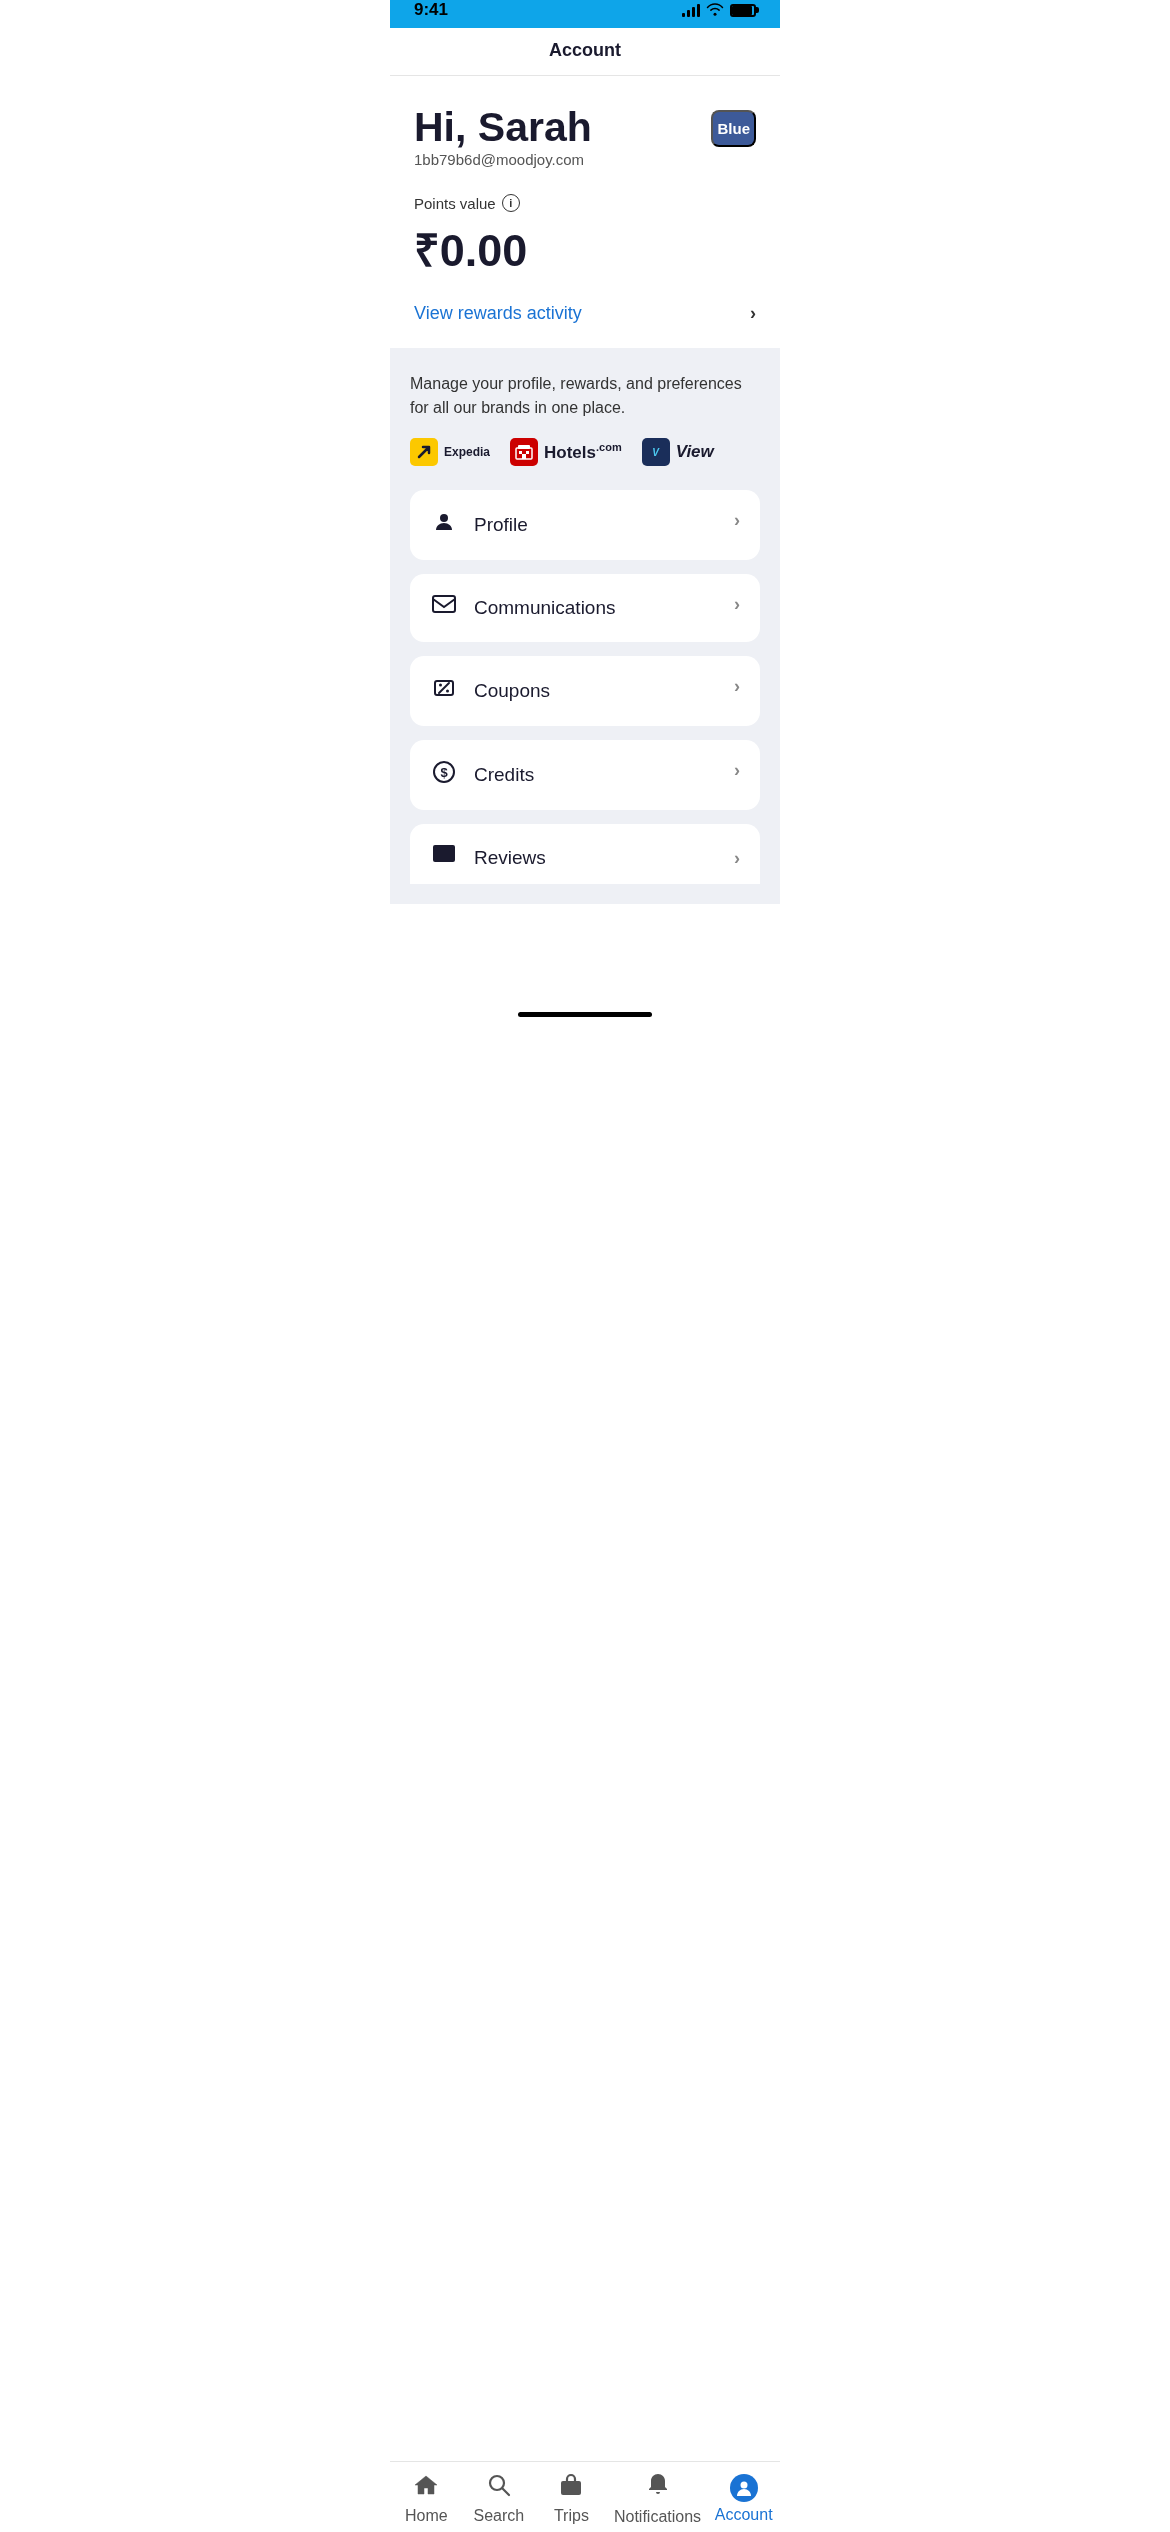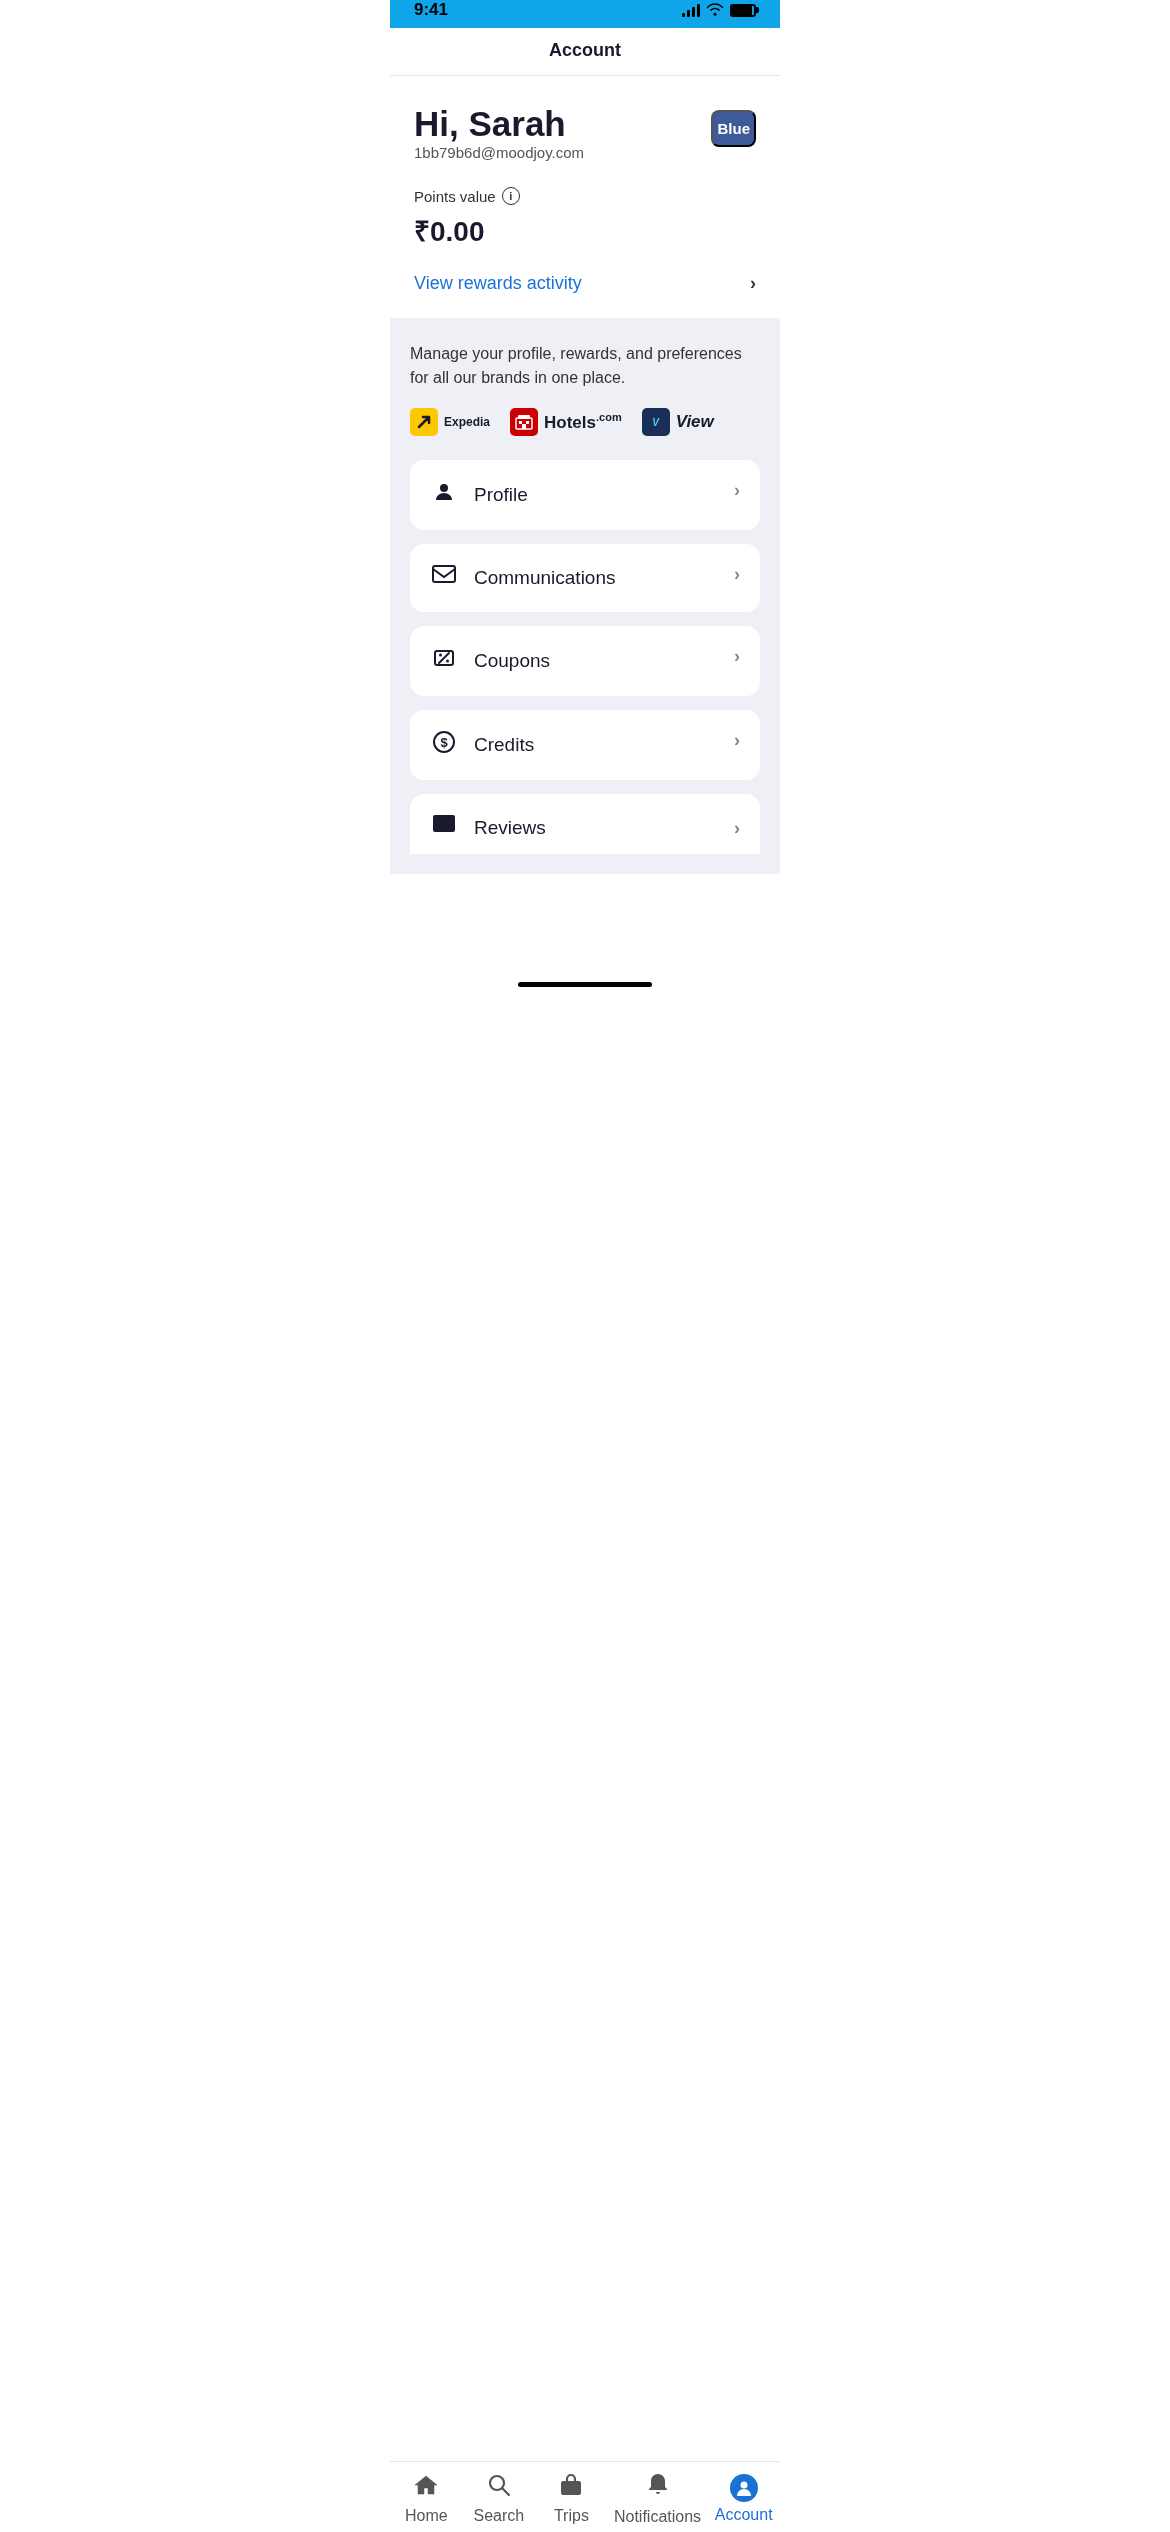--- a/index.html
+++ b/index.html
@@ -104,21 +104,21 @@
     }
 
     .account-top {
       display: flex;
       justify-content: space-between;
       align-items: flex-start;
       margin-bottom: 4px;
     }
 
     .greeting {
-      font-size: 35px;
+      font-size: 41px;
       font-weight: 700;
       color: #1a1a2e;
     }
 
     .tier-badge {
       background: #3d5a99;
       color: #fff;
       padding: 8px 4px;
       border-radius: 8px;
       font-size: 15px;
@@ -149,21 +149,21 @@
       display: flex;
       align-items: center;
       justify-content: center;
       font-size: 11px;
       font-weight: 700;
       color: #333;
       flex-shrink: 0;
     }
 
     .points-value {
-      font-size: 28px;
+      font-size: 45px;
       font-weight: 700;
       color: #1a1a2e;
       margin-bottom: 20px;
     }
 
     .rewards-link {
       display: flex;
       justify-content: space-between;
       align-items: center;
       text-decoration: none;

